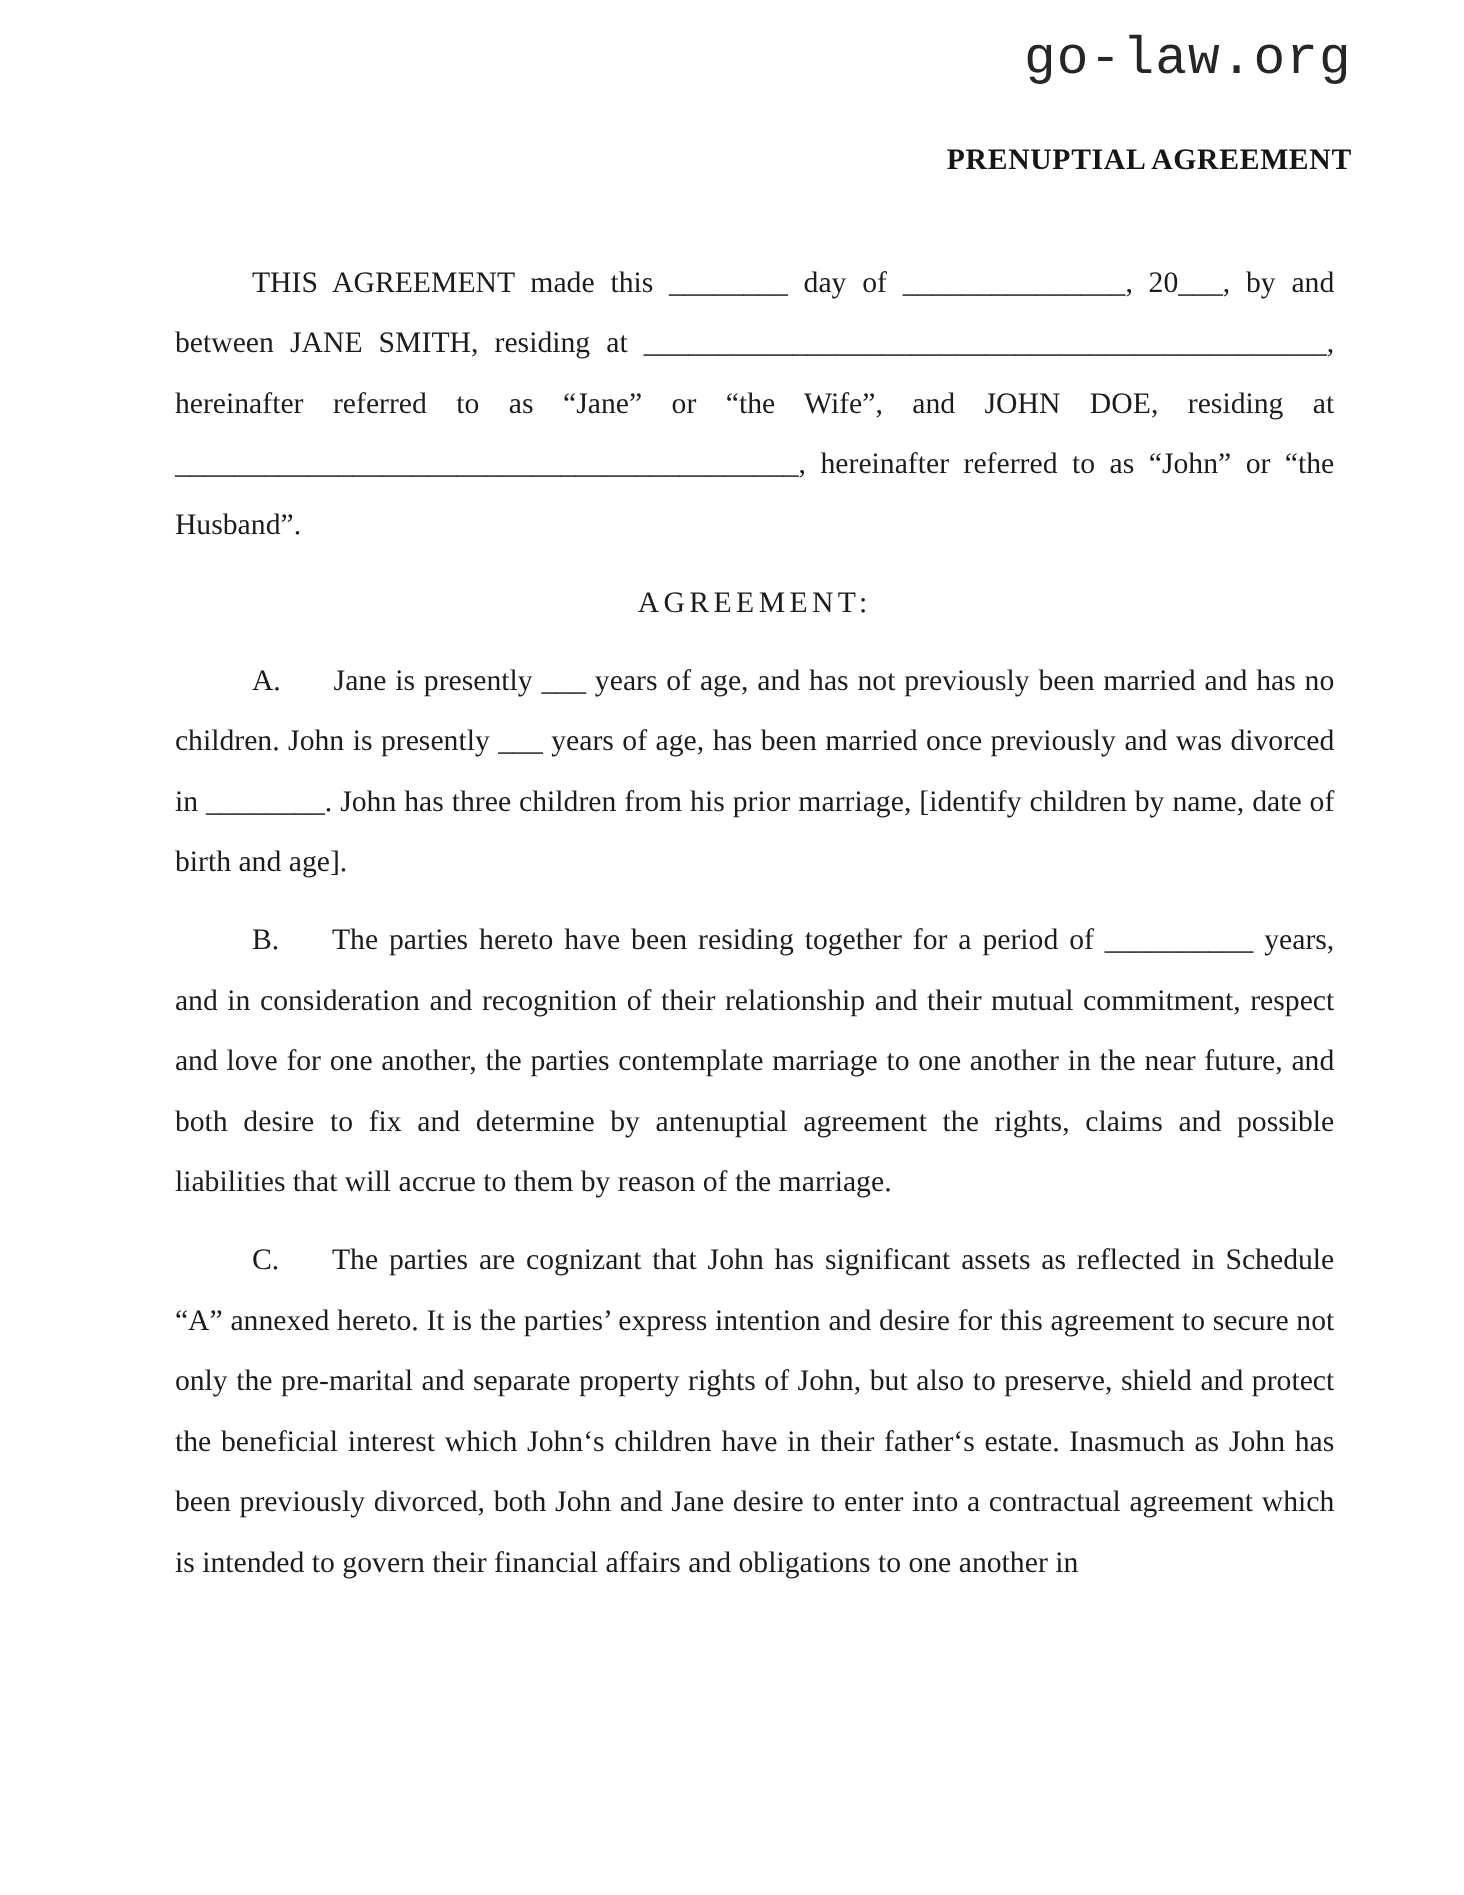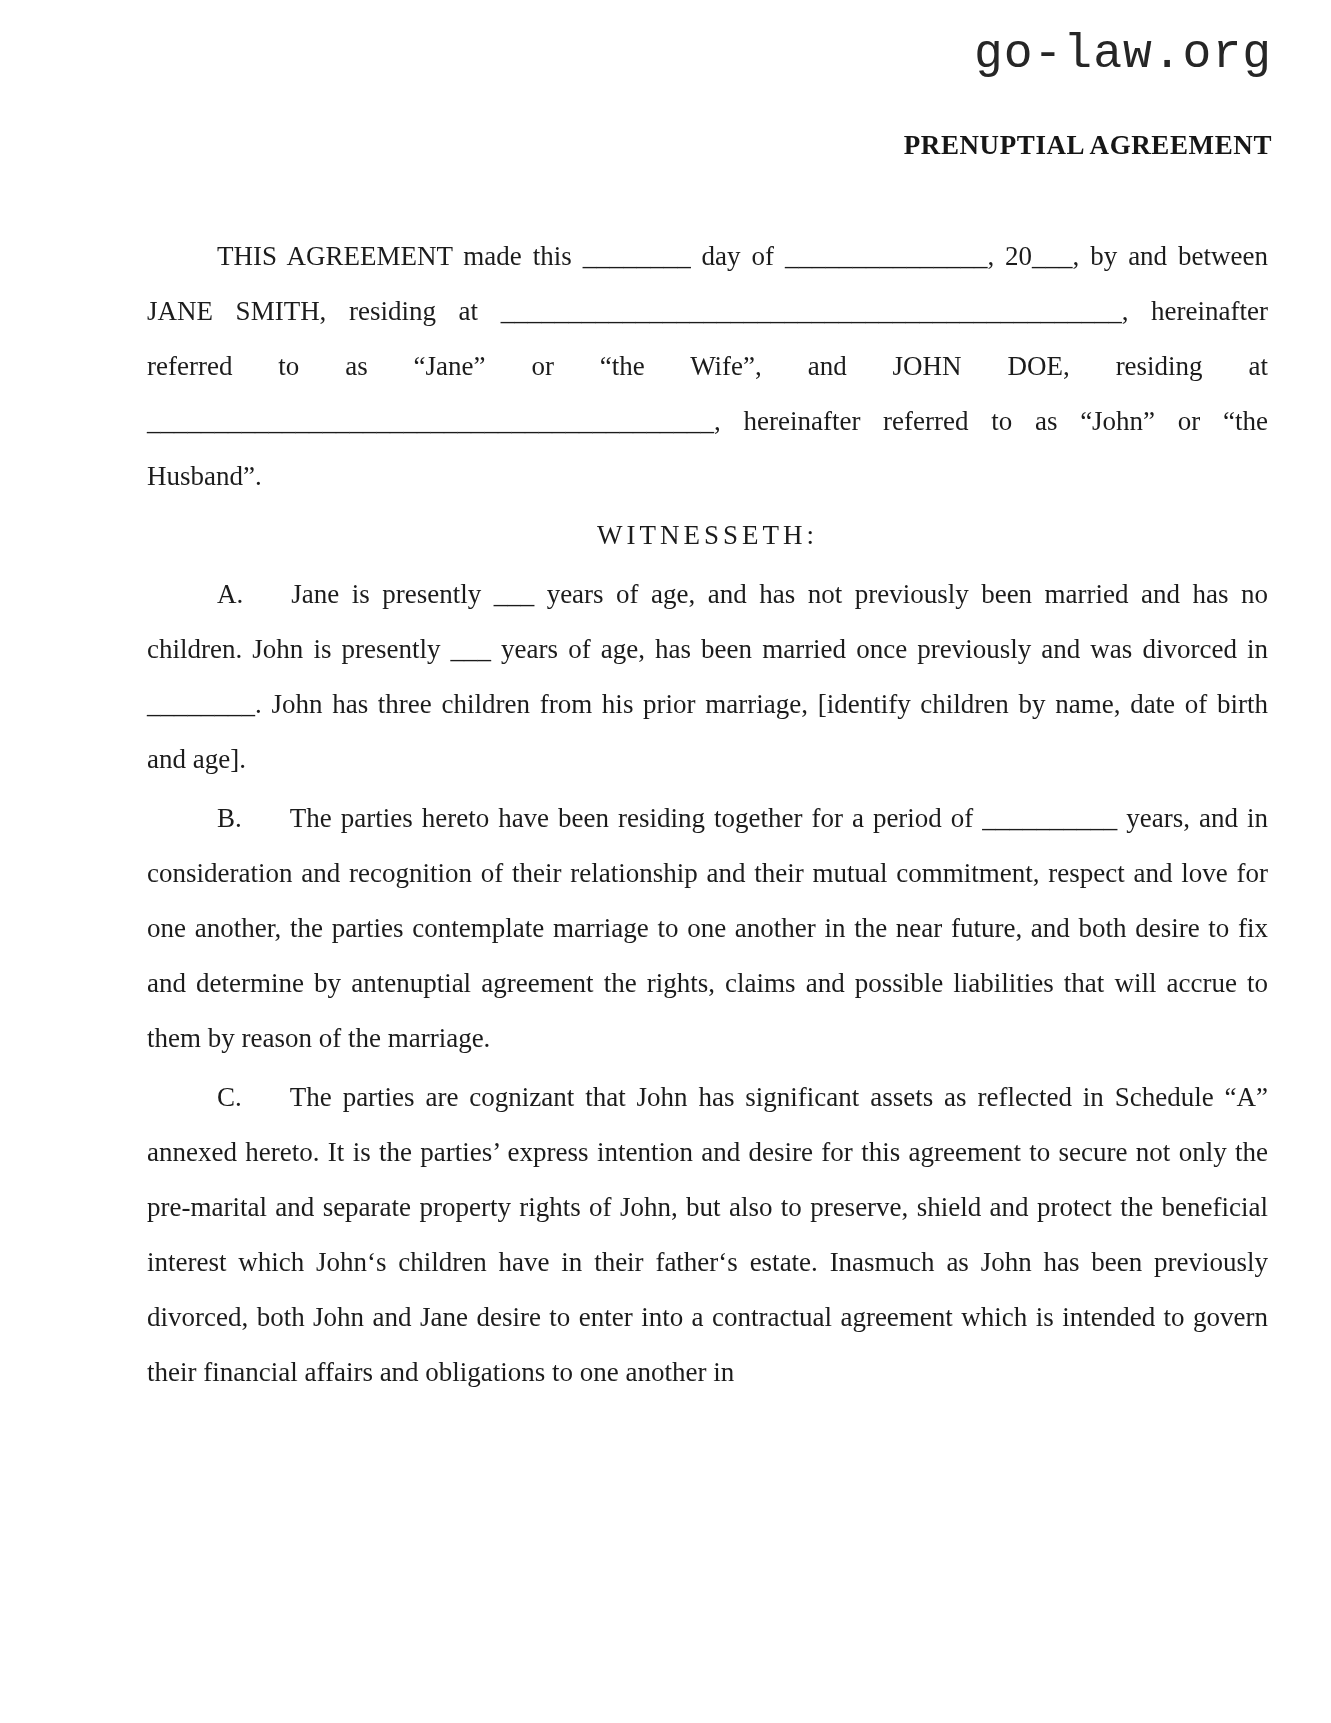--- a/index.html
+++ b/index.html
@@ -11,21 +11,21 @@
     width: 1331px;
     height: 1723px;
     overflow: hidden;
     font-family: "Liberation Serif", serif;
     color: #1c1c1c;
   }
   .page {
     box-sizing: border-box;
     width: 1331px;
     height: 1723px;
-    padding: 26px 59px 0 143px;
+    padding: 26px 102px 0 143px;
     background: #ffffff;
   }
   .site {
     font-family: "Liberation Mono", "DejaVu Sans Mono", monospace;
     font-size: 48px;
     line-height: 56px;
     font-weight: 400;
     color: #262626;
     text-align: right;
     letter-spacing: 1px;
@@ -33,21 +33,21 @@
   .title {
     margin: 46px 0 0 0;
     font-size: 27px;
     line-height: 35px;
     font-weight: 700;
     text-align: right;
     letter-spacing: 0.6px;
     color: #161616;
   }
   .body-text {
-    margin: 4px;
+    margin: 16px;
     font-size: 27px;
     line-height: 55px;
     text-align: justify;
     color: #1c1c1c;
   }
   .intro {
     margin-top: 66px;
     text-indent: 70px;
   }
   .witness {
@@ -69,21 +69,21 @@
 <body>
 
 <div class="page">
 
   <div class="site">go-law.org</div>
 
   <h1 class="title">PRENUPTIAL AGREEMENT</h1>
 
   <p class="body-text intro">THIS AGREEMENT made this ________ day of _______________, 20___, by and between JANE SMITH, residing at ______________________________________________, hereinafter referred to as “Jane” or “the Wife”, and JOHN DOE, residing at __________________________________________, hereinafter referred to as “John” or “the Husband”.</p>
 
-  <div class="witness">WITNESSETH:</div>
+  <div class="witness">AGREEMENT:</div>
 
   <p class="body-text section"><span>A.</span><span class="sec-gap"></span><span>Jane is presently ___ years of age, and has not previously been married and has no children.  John is presently ___ years of age, has been married once previously and was divorced in ________.  John has three children from his prior marriage, [identify children by name, date of birth and age].</span></p>
 
   <p class="body-text section"><span>B.</span><span class="sec-gap"></span><span>The parties hereto have been residing together for a period of __________ years, and in consideration and recognition of their relationship and their mutual commitment, respect and love for one another, the parties contemplate marriage to one another in the near future, and both desire to fix and determine by antenuptial agreement the rights, claims and possible liabilities that will accrue to them by reason of the marriage.</span></p>
 
   <p class="body-text section"><span>C.</span><span class="sec-gap"></span><span>The parties are cognizant that John has significant assets as reflected in Schedule “A” annexed hereto.  It is the parties’ express intention and desire for this agreement to secure not only the pre-marital and separate property rights of John, but also to preserve, shield and protect the beneficial interest which John‘s children have in their father‘s estate.  Inasmuch as John has been previously divorced, both John and Jane desire to enter into a contractual agreement which is intended to govern their financial affairs and obligations to one another in</span></p>
 
 </div>
 
 </body></html>

